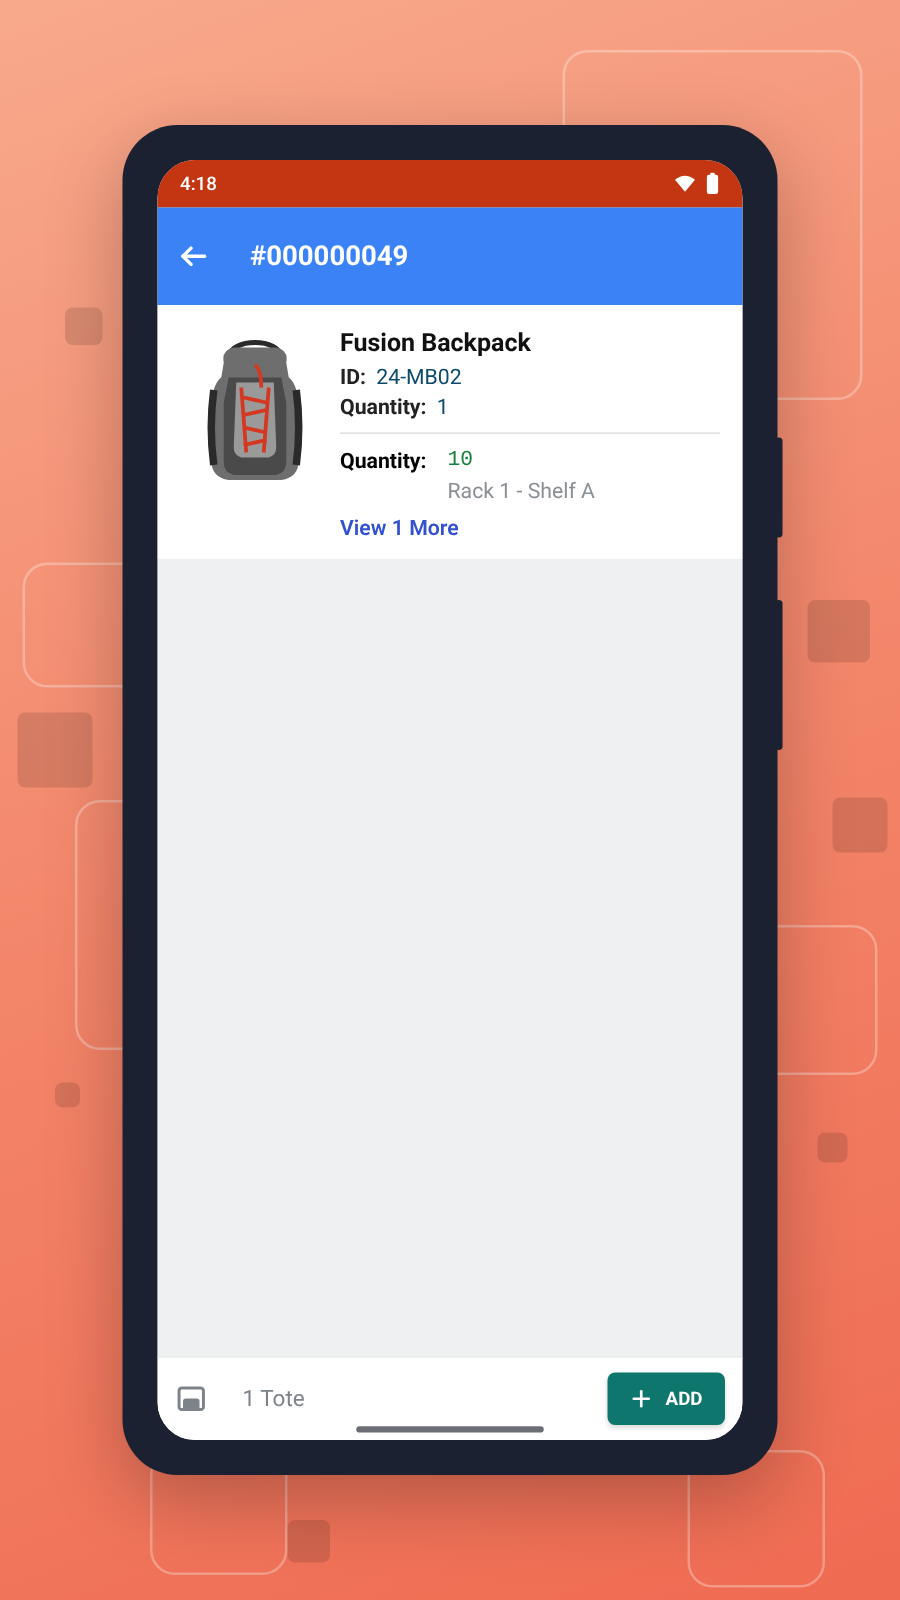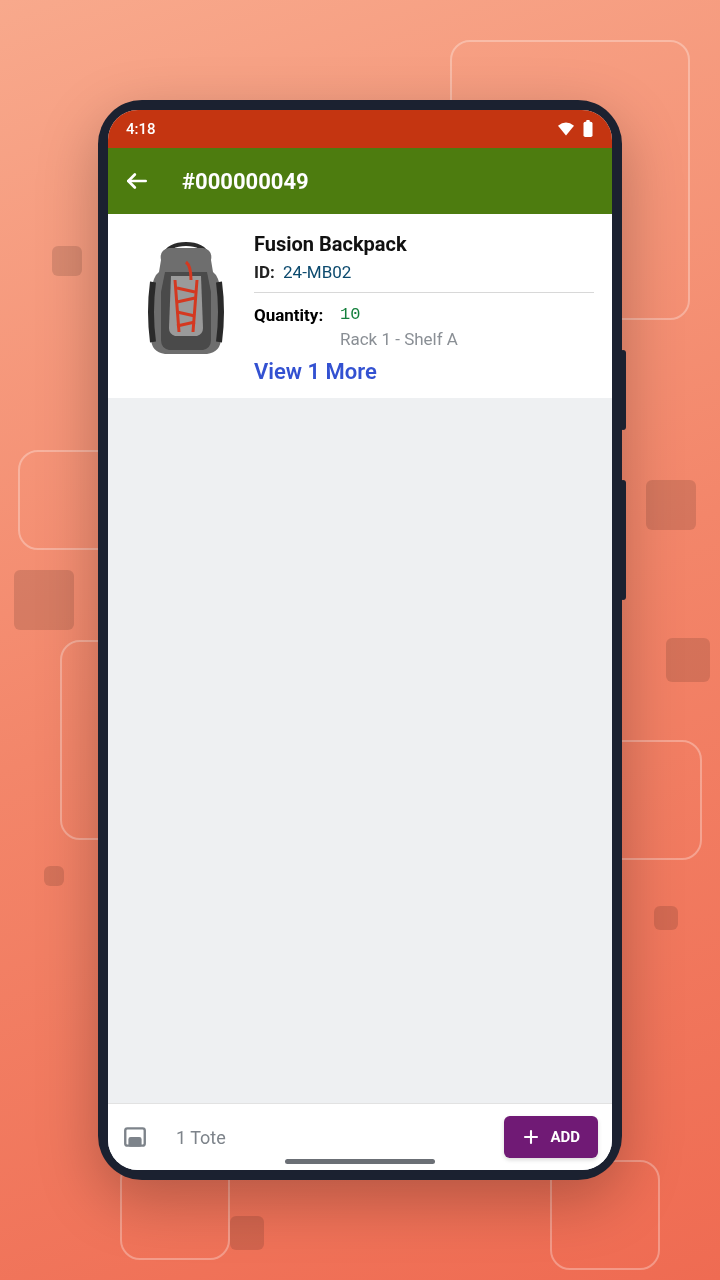--- a/index.html
+++ b/index.html
@@ -36,21 +36,21 @@
 
 .phone {
   position: absolute;
   top: 100px;
   left: 50%;
   transform: translateX(-50%);
   width: 524px;
   height: 1080px;
   background: #1b2130;
   border-radius: 44px;
-  padding: 10px;
+  padding: 28px;
   box-shadow: 0 20px 60px rgba(0,0,0,0.25);
 }
 .phone-side-btn {
   position: absolute;
   background: #1b2130;
   border-radius: 4px;
 }
 .psb1 { width: 6px; height: 80px; top: 250px; right: -4px; }
 .psb2 { width: 6px; height: 120px; top: 380px; right: -4px; }
 
@@ -72,22 +72,22 @@
   justify-content: space-between;
   padding: 0 18px;
   color: #fff;
   font-size: 15px;
   font-weight: 500;
 }
 .status-icons { display: flex; gap: 6px; align-items: center; }
 .status-icons svg { display: block; }
 
 .app-bar {
-  background: #4d7c0f;
-  height: 66px;
+  background: #3b82f6;
+  height: 78px;
   display: flex;
   align-items: center;
   padding: 0 14px;
   gap: 30px;
   color: #fff;
 }
 .back-btn { width: 30px; height: 30px; display: flex; align-items: center; justify-content: center; cursor: pointer; }
 .app-title { font-size: 22px; font-weight: 700; }
 
 .content { flex: 1; background: #eef0f2; overflow: hidden; }
@@ -108,34 +108,34 @@
 .product-name { font-size: 20px; font-weight: 700; color: #111; margin-bottom: 6px; }
 .info-row { font-size: 17px; color: #222; margin-bottom: 4px; }
 .info-row .label { font-weight: 700; }
 .info-row .val { color: #0c4a6e; margin-left: 4px; }
 .divider { height: 1px; background: #d8d8d8; margin: 10px 0 12px; }
 .section-title { font-size: 18px; font-weight: 700; margin-bottom: 6px; }
 .loc-row { display: flex; font-size: 17px; margin-bottom: 4px; }
 .loc-row .label { font-weight: 700; width: 86px; }
 .loc-row .val { color: #15803d; font-family: Liberation Mono, monospace; }
 .loc-sub { margin-left: 86px; color: #8a8f95; font-size: 17px; }
-.view-more { color: #3351d1; font-weight: 600; font-size: 22px; margin-top: 10px; cursor: pointer; }
+.view-more { color: #3351d1; font-weight: 600; font-size: 17px; margin-top: 10px; cursor: pointer; }
 
 .bottom-bar {
   background: #fff;
   border-top: 1px solid #e2e2e2;
   padding: 12px 14px;
   display: flex;
   align-items: center;
   justify-content: space-between;
 }
 .tote-area { display: flex; align-items: center; gap: 28px; color: #7d838a; font-size: 18px; }
 .tote-icon { width: 26px; height: 26px; }
 .add-btn {
-  background: #701a75;
+  background: #0f766e;
   color: #fff;
   border: none;
   padding: 12px 18px;
   border-radius: 6px;
   font-size: 15px;
   font-weight: 700;
   display: flex;
   align-items: center;
   gap: 10px;
   cursor: pointer;
@@ -212,20 +212,24 @@
             <path d="M22 50 Q18 80 22 110" stroke="#2a2a2a" stroke-width="6" fill="none"></path>
             <path d="M88 50 Q92 80 88 110" stroke="#2a2a2a" stroke-width="6" fill="none"></path>
           </svg>
         </div>
         <div class="product-info">
           <div class="product-name">Fusion Backpack</div>
           <div class="info-row">
             <span class="label">ID:</span>
             <span class="val">24-MB02</span>
           </div>
+          <div class="info-row">
+            <span class="label">Quantity:</span>
+            <span class="val">1</span>
+          </div>
           <div class="divider"></div>
           <div class="loc-row">
             <span class="label">Quantity:</span>
             <span class="val">10</span>
           </div>
           <div class="loc-sub">Rack 1 - Shelf A</div>
           <div class="view-more">View 1 More</div>
         </div>
       </div>
     </div>

